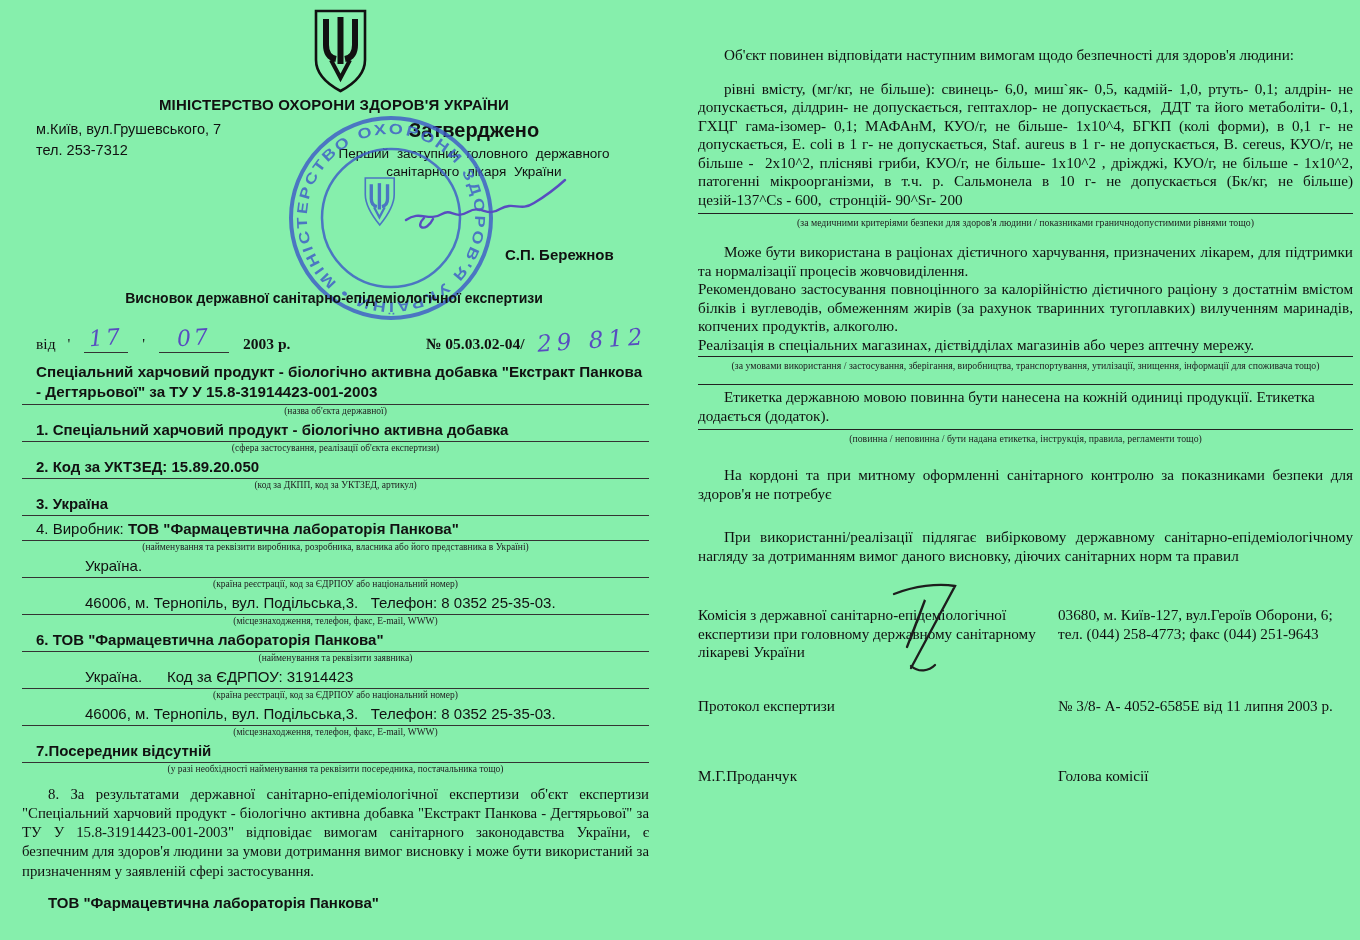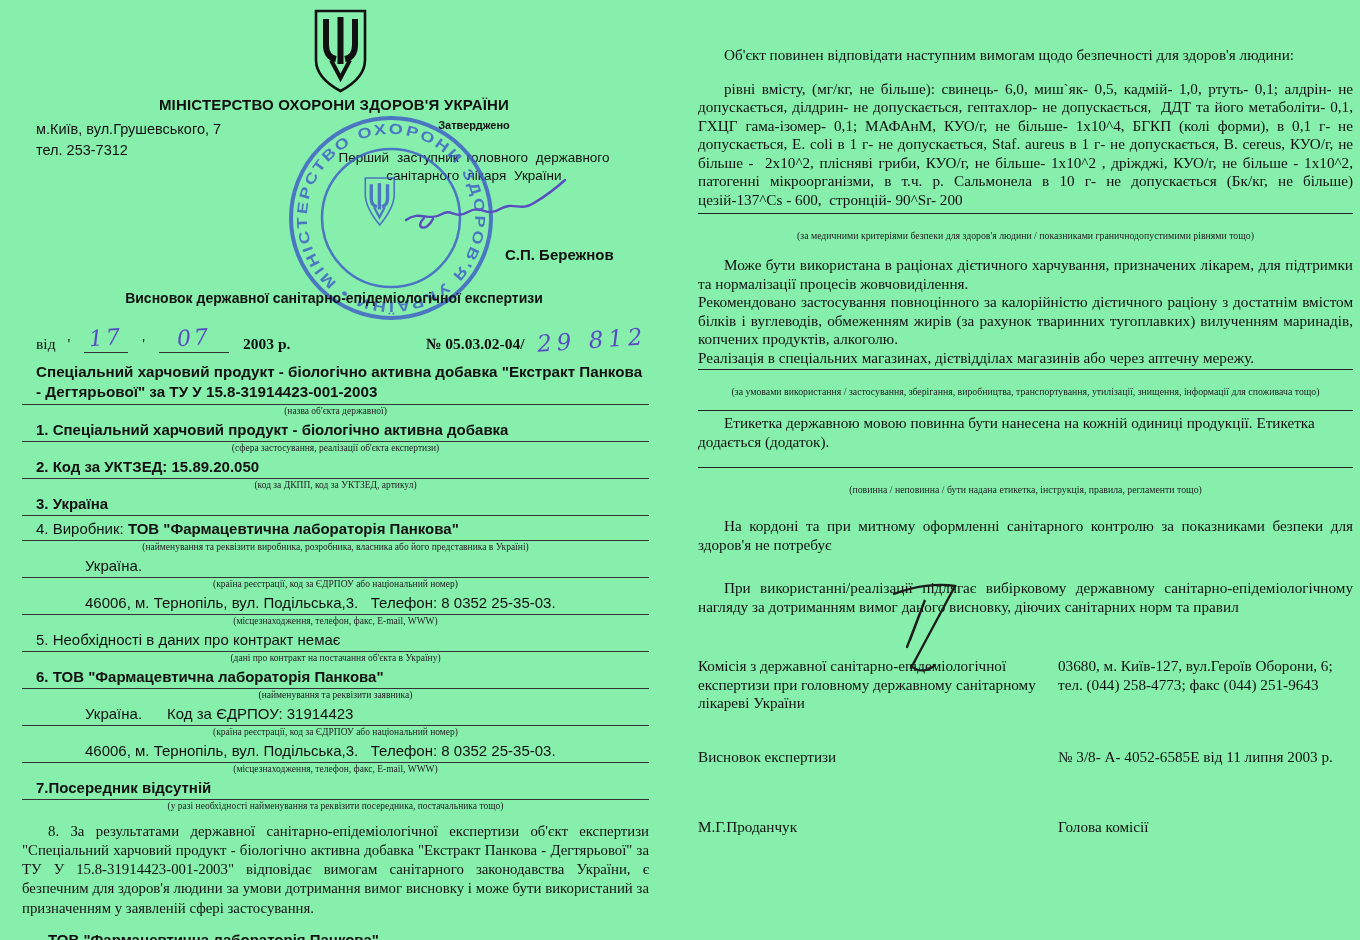--- a/index.html
+++ b/index.html
@@ -10,21 +10,21 @@
   .page{position:absolute;top:0;height:940px;background:#86efac;}
   .page-left{left:0;width:668px;}
   .page-right{left:668px;width:692px;}
 
   
   .emblem{position:absolute;left:312px;top:8px;width:57px;height:86px;}
   .ministry{position:absolute;left:0;top:96px;width:668px;text-align:center;
             font-weight:bold;font-size:15px;letter-spacing:.2px;}
   .addr{position:absolute;left:36px;top:119px;font-size:14.5px;line-height:1.45;}
   .approve{position:absolute;left:318px;top:119px;width:312px;text-align:center;}
-  .approve-title{font-weight:bold;font-size:11px;margin-bottom:18px;}
+  .approve-title{font-weight:bold;font-size:20px;margin-bottom:3px;}
   .approve-line{font-size:13.5px;line-height:1.35;word-spacing:4px;}
   .stamp{position:absolute;left:283px;top:112px;width:216px;height:212px;opacity:.82;}
   .sig1{position:absolute;left:402px;top:176px;width:168px;height:58px;}
   .signer{position:absolute;left:505px;top:246px;font-weight:bold;font-size:15px;}
   .doc-title{position:absolute;left:0;top:290px;width:668px;text-align:center;
              font-weight:bold;font-size:14px;}
 
   
   .lp-body{position:absolute;left:22px;top:323px;width:627px;}
   .date-row{display:flex;justify-content:space-between;align-items:flex-end;
@@ -55,24 +55,24 @@
   .lp-line{font-family:"Liberation Serif",serif;font-size:14.8px;margin-top:13px;
            padding-left:26px;}
   .sans-bold{font-family:"Liberation Sans",sans-serif;font-weight:bold;font-size:15px;}
 
   
   .rp-body{position:absolute;left:30px;top:46px;width:655px;
            font-family:"Liberation Serif",serif;font-size:15.2px;line-height:1.22;color:#101010;}
   .rp-par{text-align:justify;}
   .ind{text-indent:26px;}
   .levels-block{margin-top:15px;border-bottom:1.7px solid #222;padding-bottom:4px;}
-  .rp-caption{font-size:9.8px;text-align:center;line-height:1.2;margin-top:16px;color:#222;}
+  .rp-caption{font-size:9.8px;text-align:center;line-height:1.2;margin-top:3px;color:#222;}
   .use-block{margin-top:14px;border-bottom:1.5px solid #222;padding-bottom:2px;}
   .label-row{border-top:1.3px solid #222;border-bottom:1.6px solid #222;
-             padding:3px 0 16px;text-indent:26px;margin-top:12px;}
+             padding:3px 0 4px;text-indent:26px;margin-top:12px;}
   .p-border{margin-top:21px;}
   .p-usage{margin-top:25px;}
   .commission{display:grid;grid-template-columns:360px 1fr;margin-top:41px;column-gap:0;}
   .protocol{display:grid;grid-template-columns:360px 1fr;margin-top:35px;}
   .head-row{display:grid;grid-template-columns:360px 1fr;margin-top:52px;}
   .sig2{position:absolute;left:182px;top:532px;width:92px;height:98px;}
 </style>
 </head>
 <body>
 
@@ -186,24 +186,20 @@
       <div class="field indent">
         <div class="field-text"><span class="pre keep-ws">Україна.</span></div>
         <div class="caption">(країна реєстрації, код за ЄДРПОУ або національний номер)</div>
       </div>
 
       <div class="field indent">
         <div class="field-text"><span class="pre keep-ws">46006, м. Тернопіль, вул. Подільська,3.   Телефон: 8 0352 25-35-03.</span></div>
         <div class="caption">(місцезнаходження, телефон, факс, E-mail, WWW)</div>
       </div>
 
-      <div class="field">
-        <div class="field-text"><span class="pre">5. Необхідності в даних про контракт немає</span></div>
-        <div class="caption">(дані про контракт на постачання об'єкта в Україну)</div>
-      </div>
 
       <div class="field">
         <div class="field-text"><span class="main">6. ТОВ "Фармацевтична лабораторія Панкова"</span></div>
         <div class="caption">(найменування та реквізити заявника)</div>
       </div>
 
       <div class="field indent">
         <div class="field-text"><span class="pre keep-ws">Україна.      Код за ЄДРПОУ: 31914423</span></div>
         <div class="caption">(країна реєстрації, код за ЄДРПОУ або національний номер)</div>
       </div>
@@ -250,21 +246,21 @@
       <div class="rp-par ind p-border">На кордоні та при митному оформленні санітарного контролю за показниками безпеки для здоров'я не потребує</div>
 
       <div class="rp-par ind p-usage">При використанні/реалізації підлягає вибірковому державному санітарно-епідеміологічному нагляду за дотриманням вимог даного висновку, діючих санітарних норм та правил</div>
 
       <div class="commission">
         <div>Комісія з державної санітарно-епідеміологічної експертизи при головному державному санітарному лікареві України</div>
         <div>03680, м. Київ-127, вул.Героїв Оборони, 6; тел. (044) 258-4773; факс (044) 251-9643</div>
       </div>
 
       <div class="protocol">
-        <div>Висновок експертизи</div>
+        <div>Протокол експертизи</div>
         <div>№ 3/8- А- 4052-6585Е від 11 липня 2003 р.</div>
       </div>
 
       <div class="head-row">
         <div>М.Г.Проданчук</div>
         <div>Голова комісії</div>
       </div>
 
       <svg class="sig2" viewBox="0 0 92 98">
         <g fill="none" stroke="#1d1d1d" stroke-width="2.3" stroke-linecap="round">

